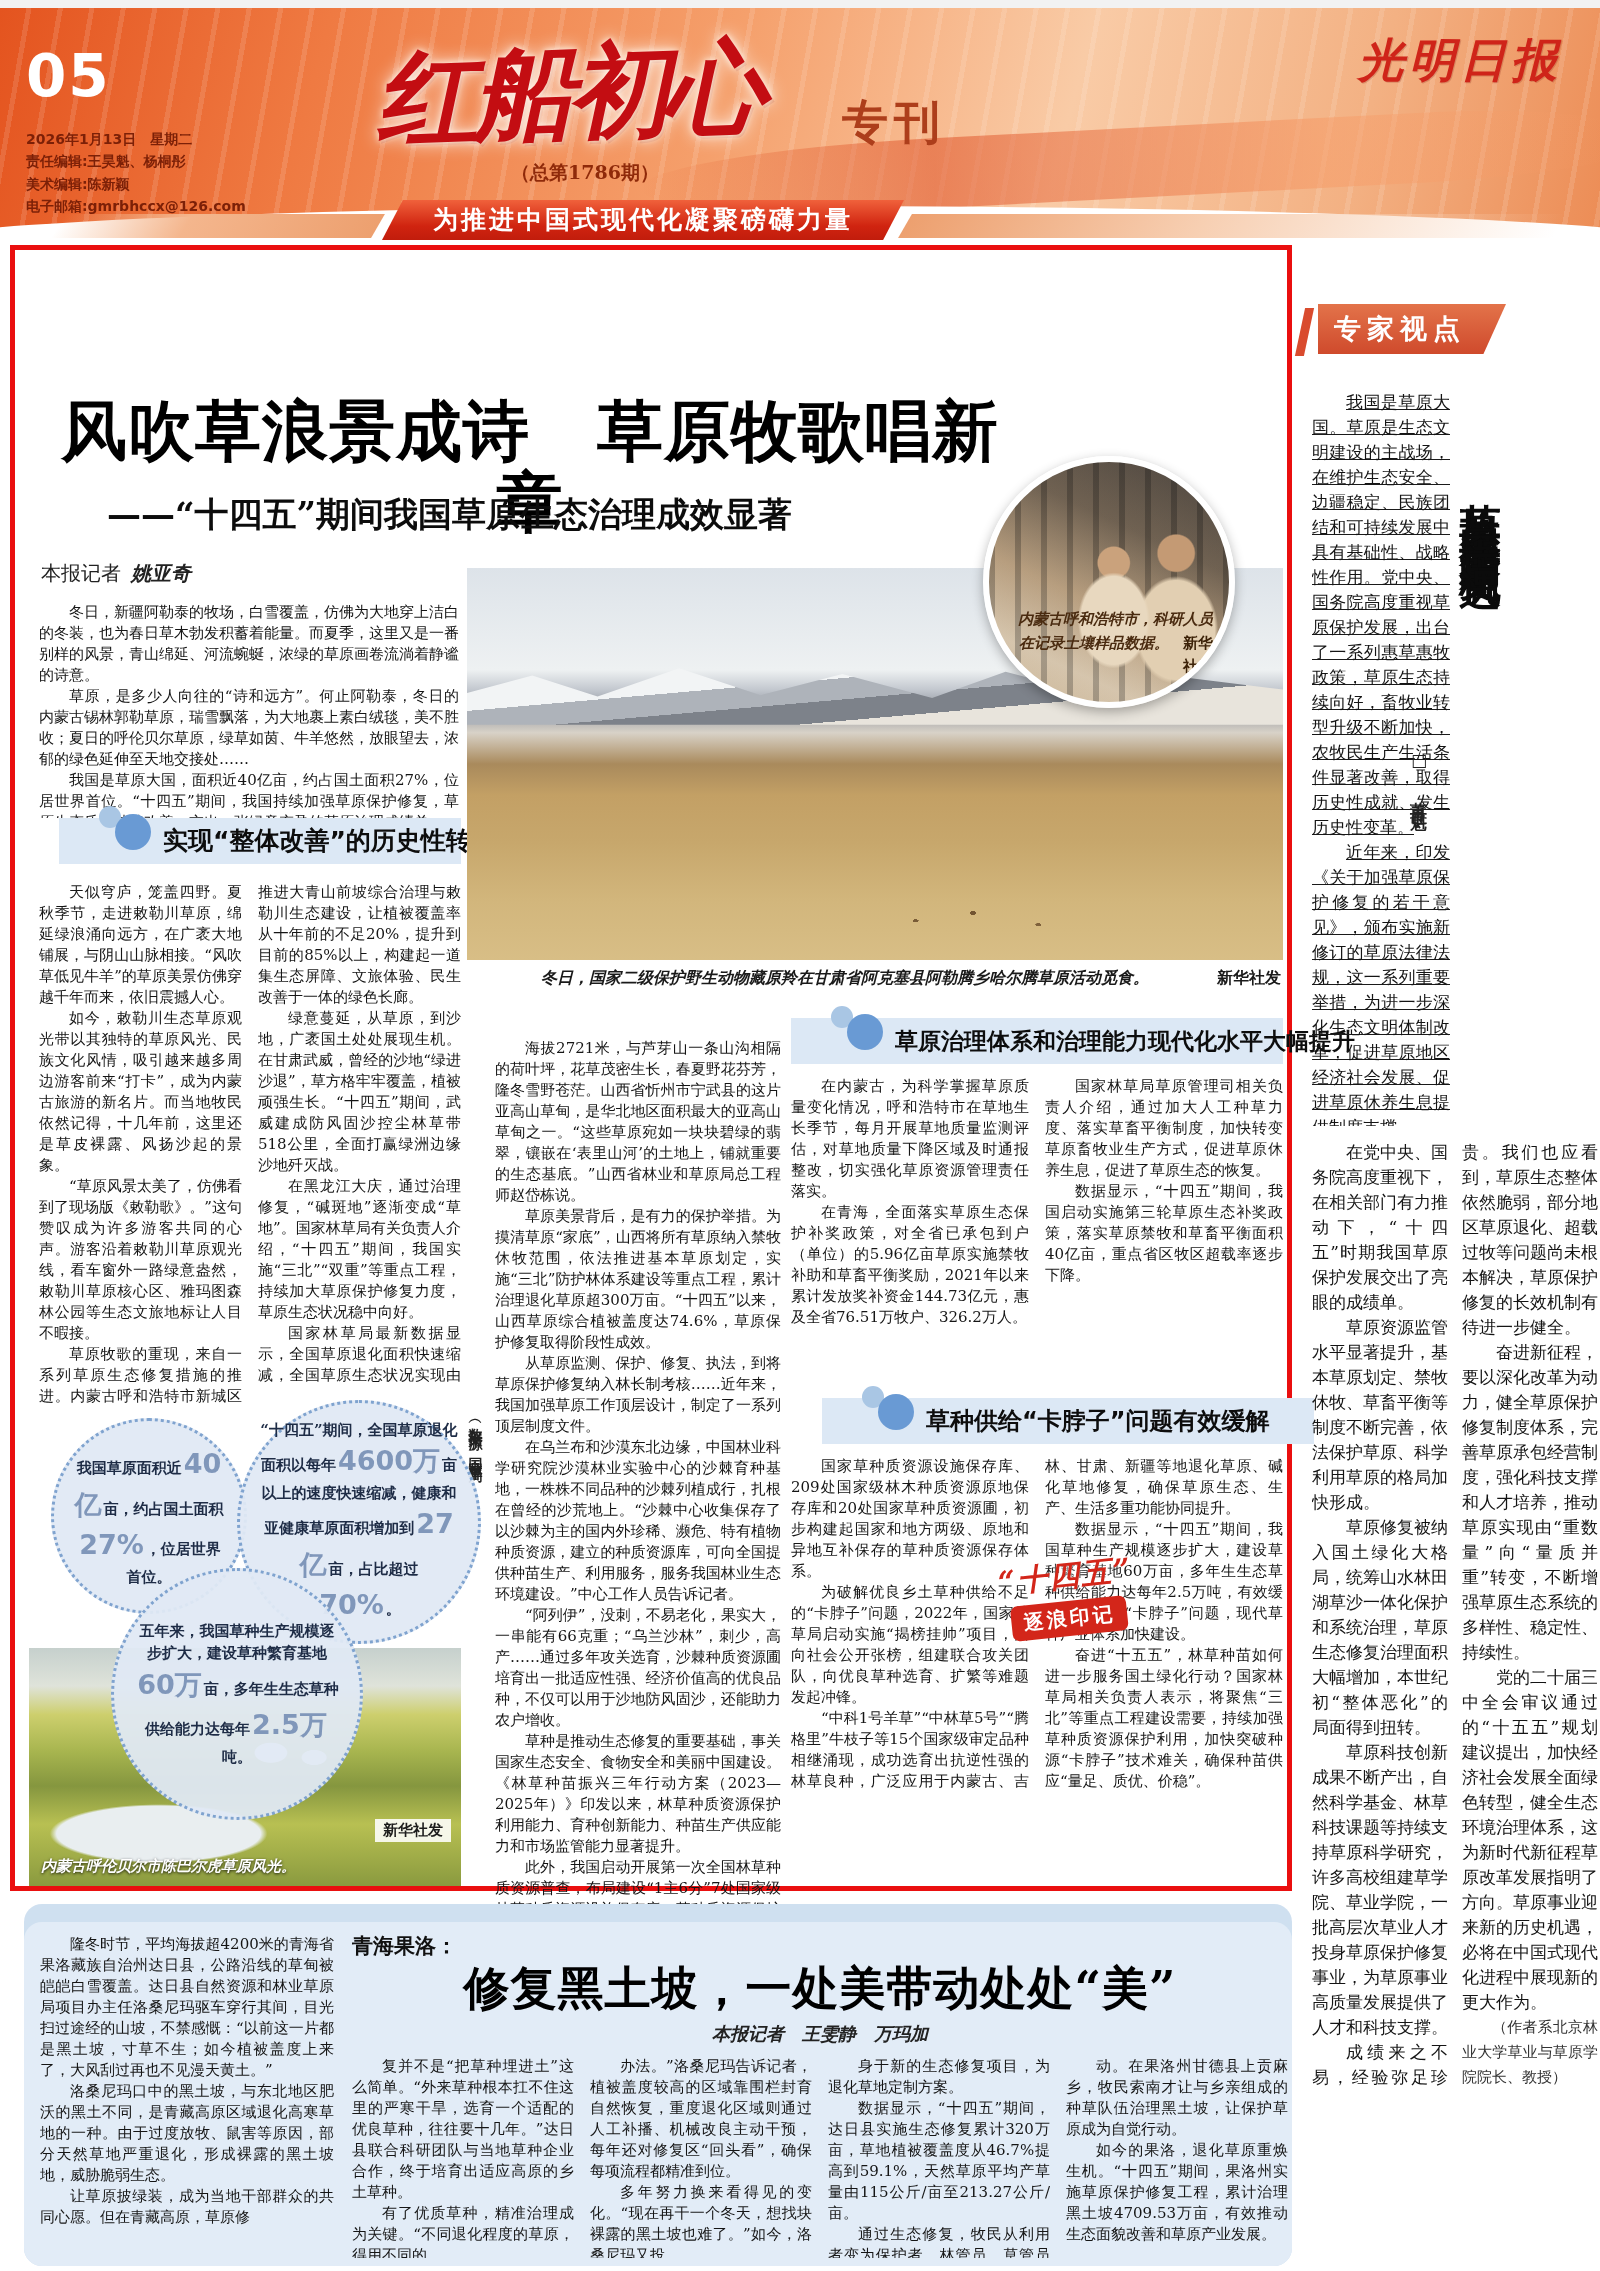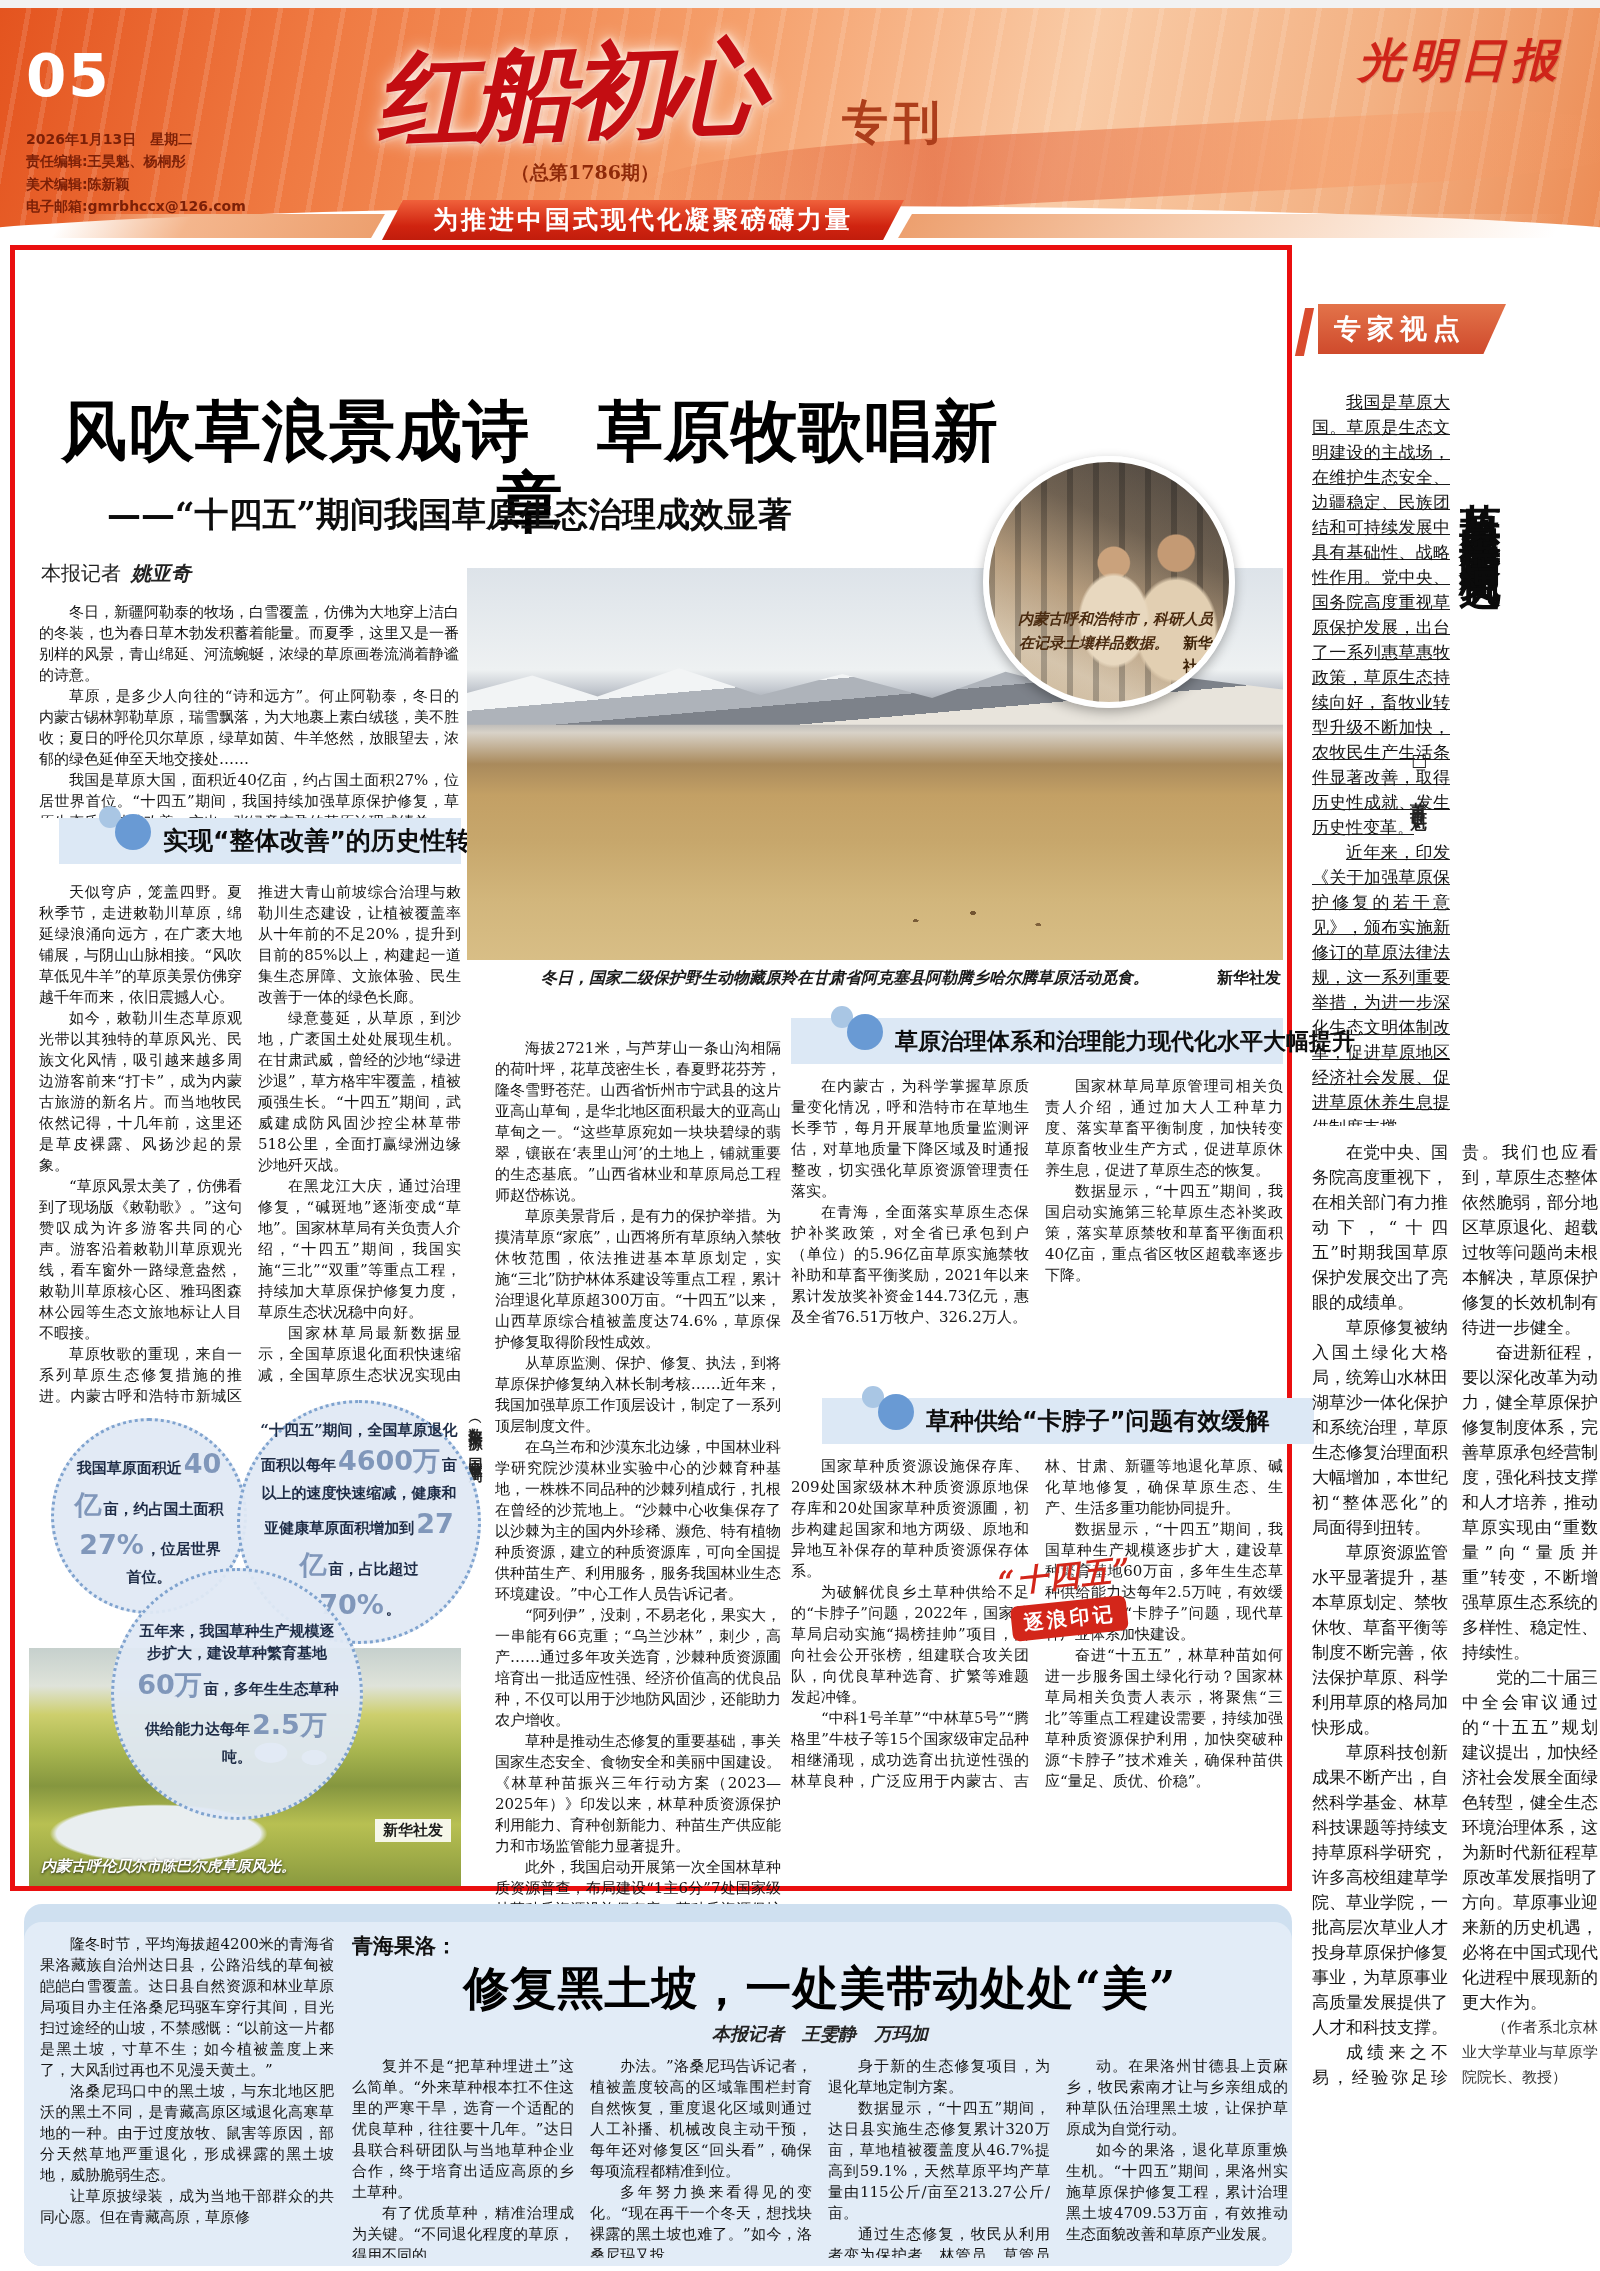--- a/index.html
+++ b/index.html
@@ -275,22 +275,22 @@
   <div class="abs side-banner">专家视点</div>
   <div class="abs side-top-col">
       <p>我国是草原大国。草原是生态文明建设的主战场，在维护生态安全、边疆稳定、民族团结和可持续发展中具有基础性、战略性作用。党中央、国务院高度重视草原保护发展，出台了一系列惠草惠牧政策，草原生态持续向好，畜牧业转型升级不断加快，农牧民生产生活条件显著改善，取得历史性成就、发生历史性变革。</p>
       <p>近年来，印发《关于加强草原保护修复的若干意见》，颁布实施新修订的草原法律法规，这一系列重要举措，为进一步深化生态文明体制改革，促进草原地区经济社会发展、促进草原休养生息提供制度支撑。</p>
     </div>
   <div class="abs side-title">草原改革发展迎来新的历史机遇</div>
   <div class="abs side-author">□ 董世魁</div>
   <div class="abs side-bottom-cols">
     <div>
         <p>在党中央、国务院高度重视下，在相关部门有力推动下，“十四五”时期我国草原保护发展交出了亮眼的成绩单。</p>
+        <p>草原资源监管水平显著提升，基本草原划定、禁牧休牧、草畜平衡等制度不断完善，依法保护草原、科学利用草原的格局加快形成。</p>
         <p>草原修复被纳入国土绿化大格局，统筹山水林田湖草沙一体化保护和系统治理，草原生态修复治理面积大幅增加，本世纪初“整体恶化”的局面得到扭转。</p>
-        <p>草原资源监管水平显著提升，基本草原划定、禁牧休牧、草畜平衡等制度不断完善，依法保护草原、科学利用草原的格局加快形成。</p>
         <p>草原科技创新成果不断产出，自然科学基金、林草科技课题等持续支持草原科学研究，许多高校组建草学院、草业学院，一批高层次草业人才投身草原保护修复事业，为草原事业高质量发展提供了人才和科技支撑。</p>
         <p>成绩来之不易，经验弥足珍贵。我们也应看到，草原生态整体依然脆弱，部分地区草原退化、超载过牧等问题尚未根本解决，草原保护修复的长效机制有待进一步健全。</p>
         <p>奋进新征程，要以深化改革为动力，健全草原保护修复制度体系，完善草原承包经营制度，强化科技支撑和人才培养，推动草原实现由“重数量”向“量质并重”转变，不断增强草原生态系统的多样性、稳定性、持续性。</p>
         <p>党的二十届三中全会审议通过的“十五五”规划建议提出，加快经济社会发展全面绿色转型，健全生态环境治理体系，这为新时代新征程草原改革发展指明了方向。草原事业迎来新的历史机遇，必将在中国式现代化进程中展现新的更大作为。</p>
       </div>
     <p class="side-note">（作者系北京林业大学草业与草原学院院长、教授）</p>
   </div>
 
   <div class="abs bottom-panel-outer"></div>
   <div class="abs bottom-panel-inner"></div>

